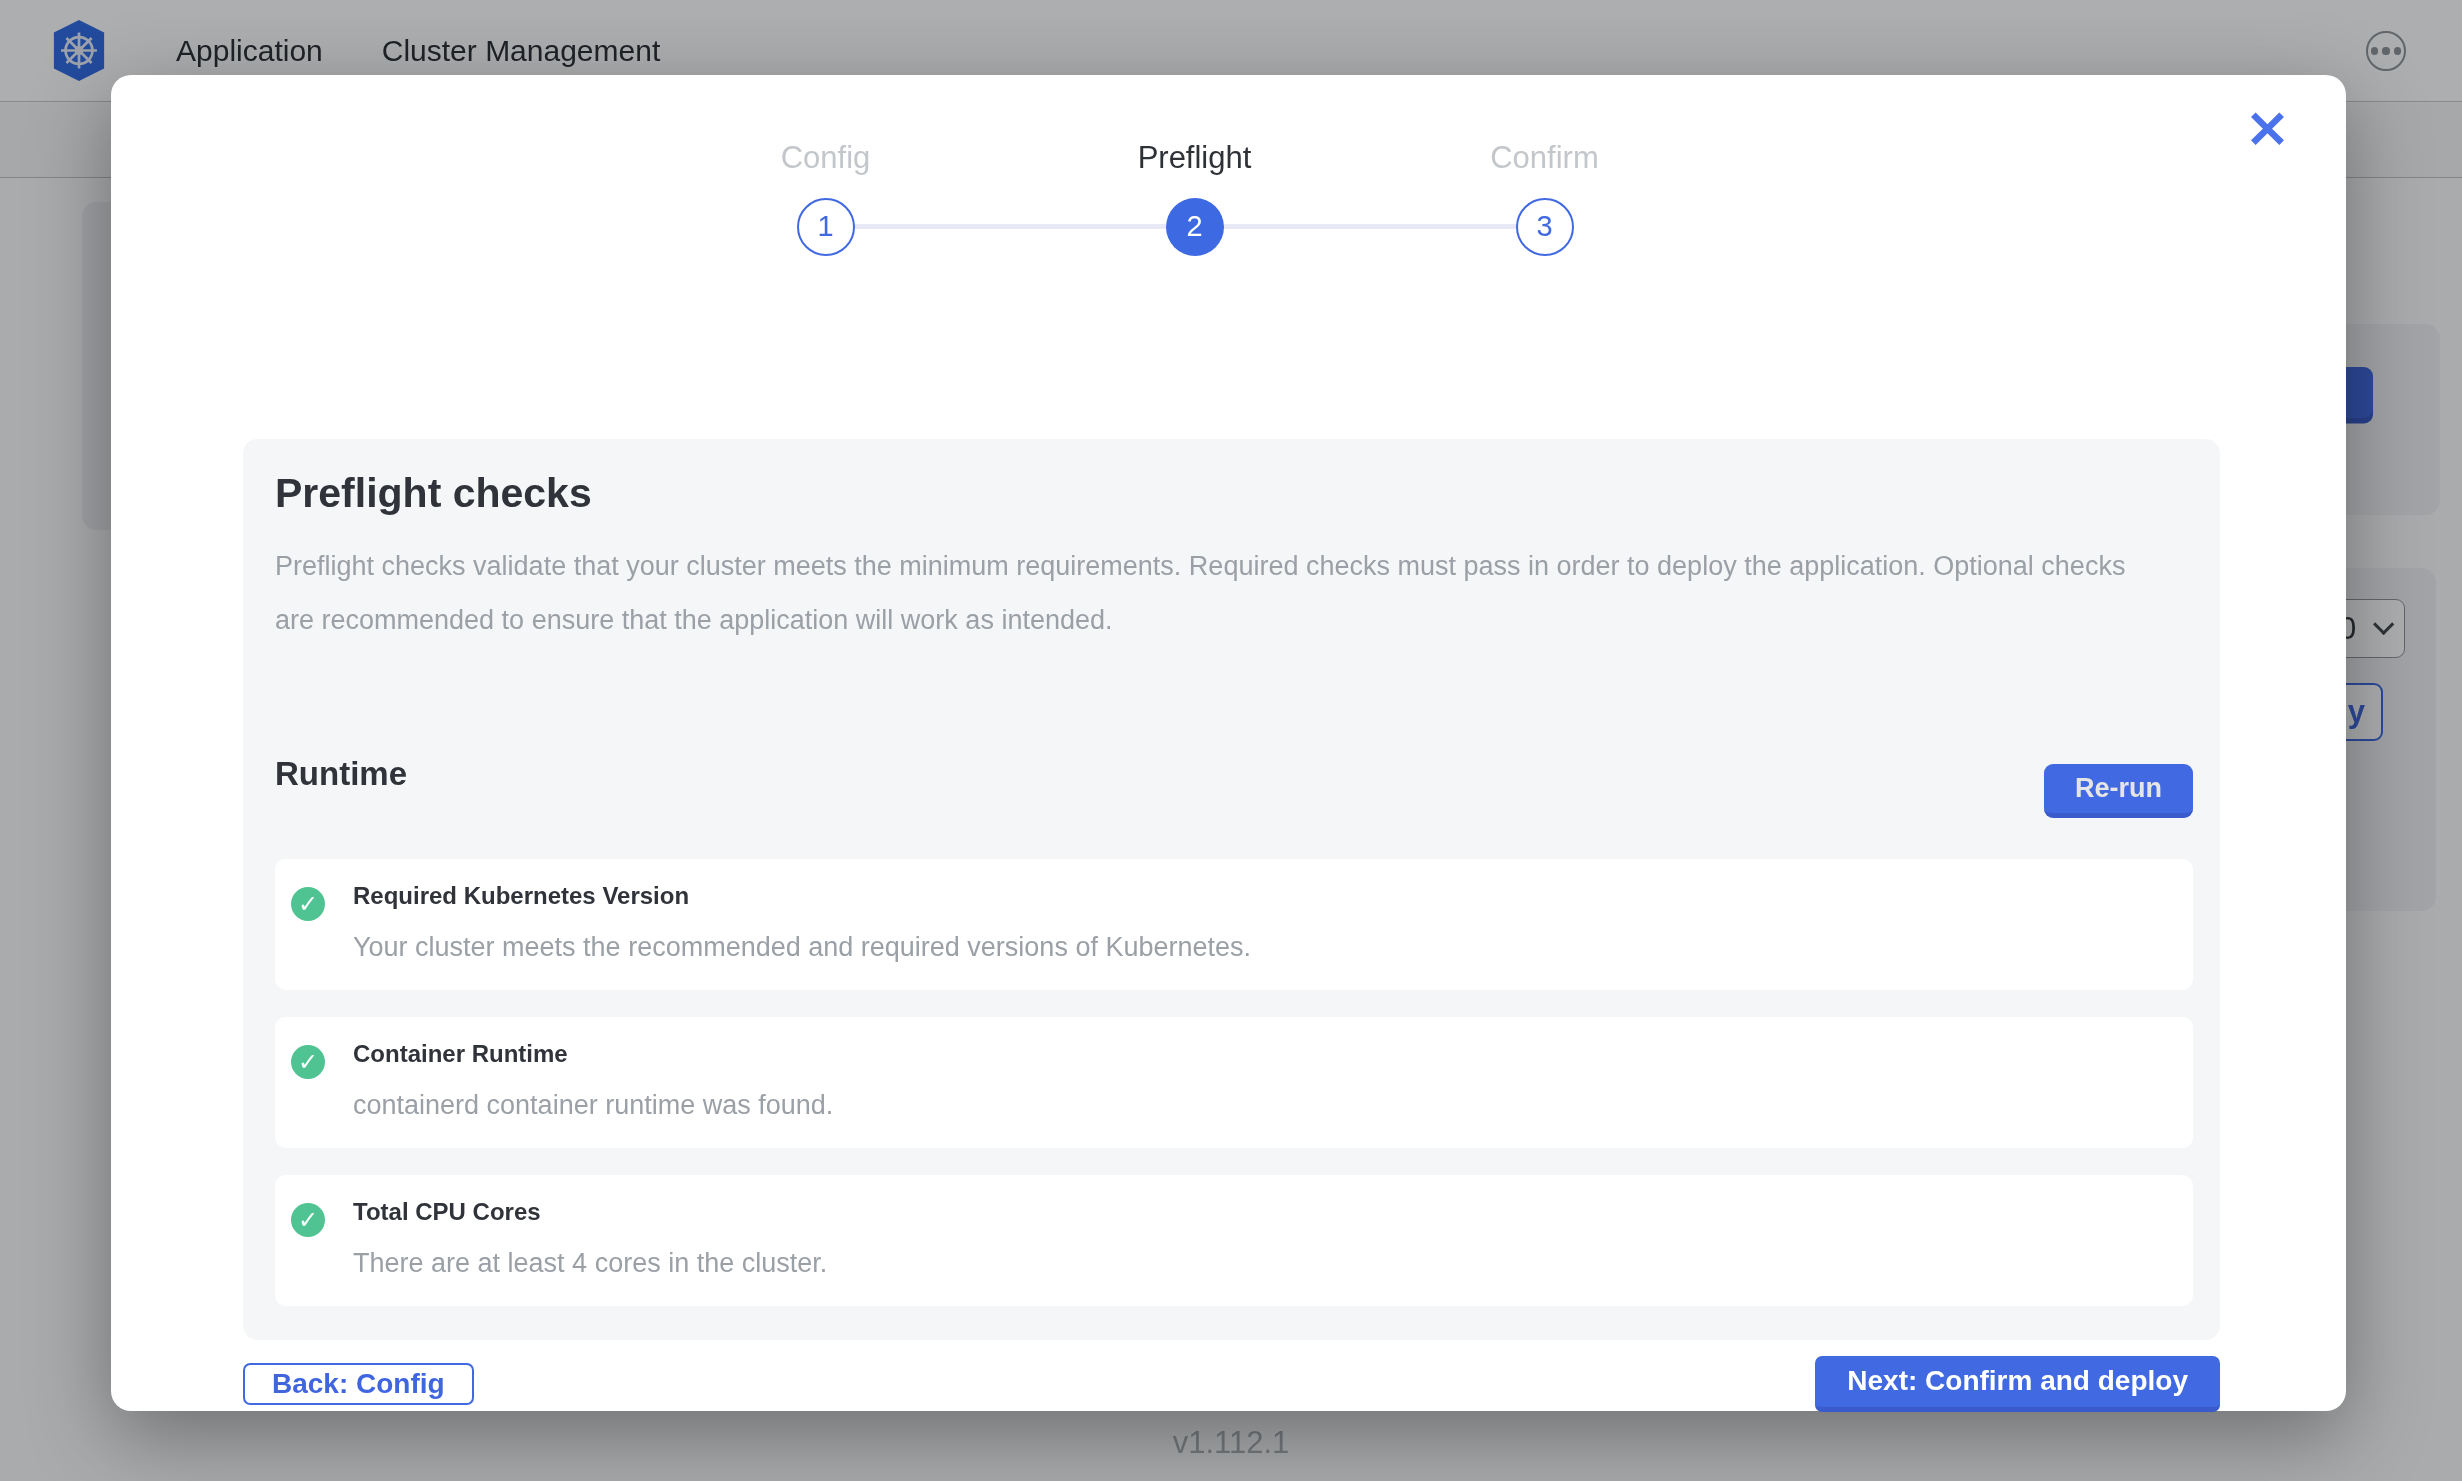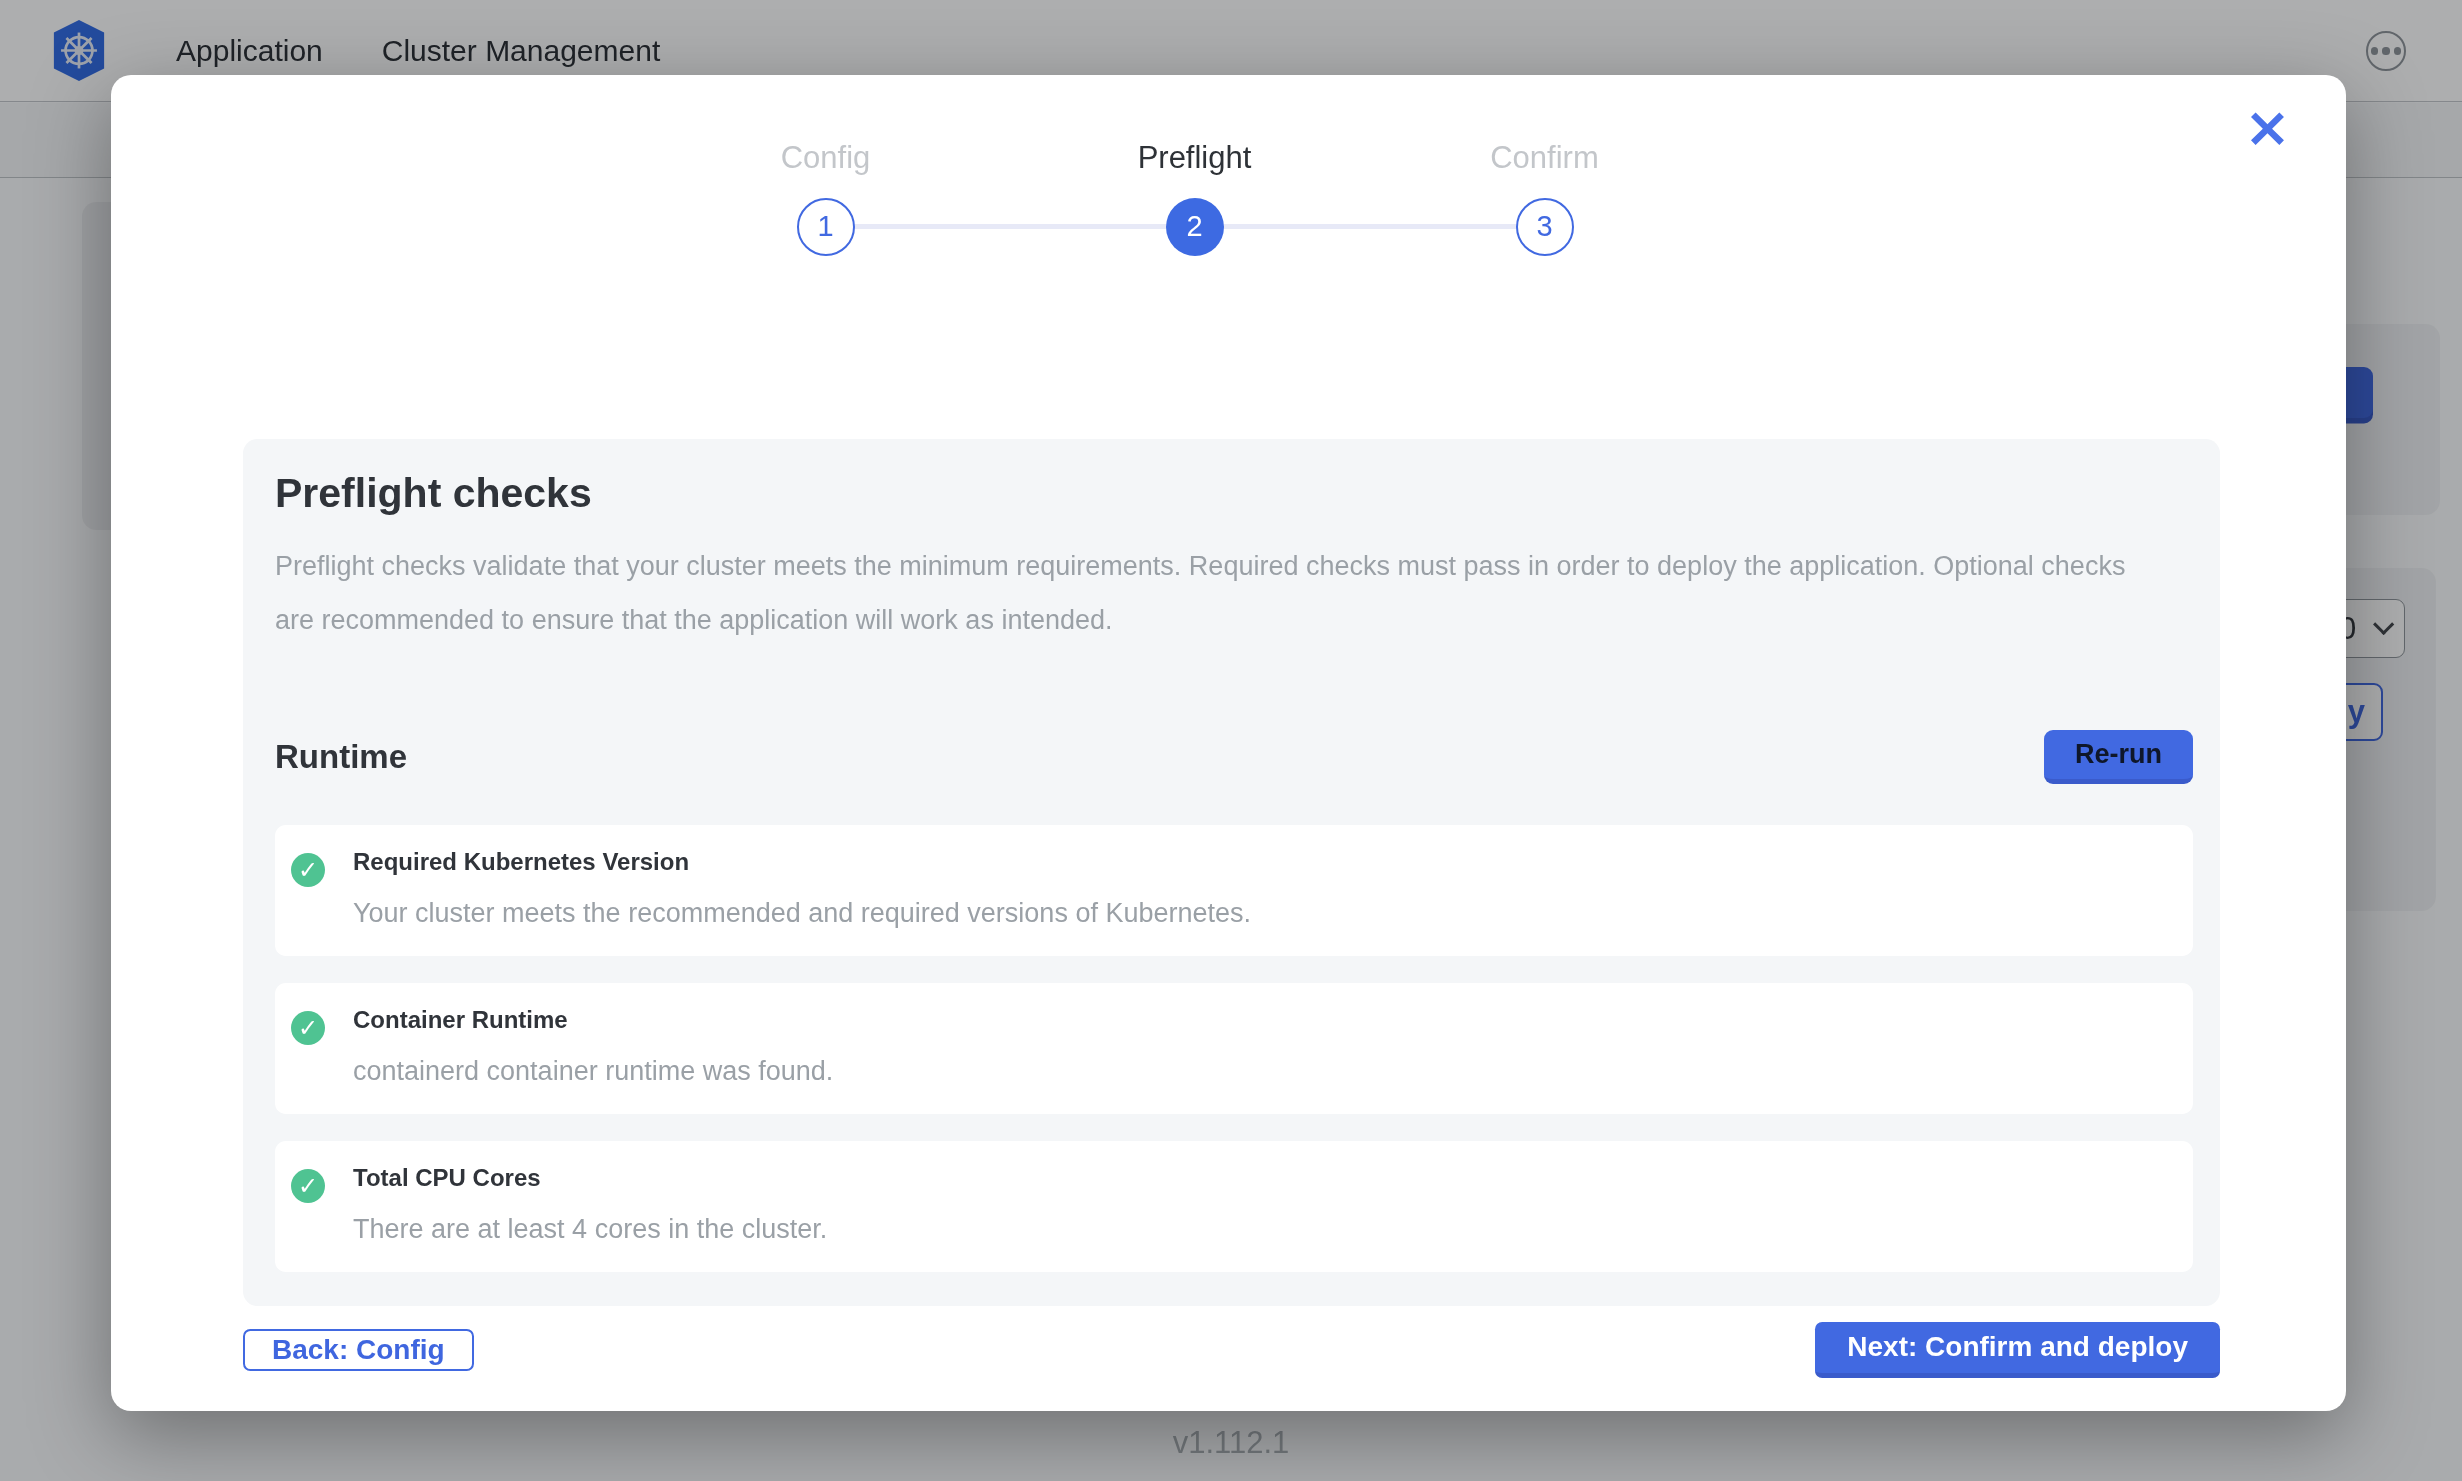--- a/index.html
+++ b/index.html
@@ -106,23 +106,23 @@
   .panel-desc {
     margin-top: 21.6px; max-width: 1869px;
     font-size: 27px; line-height: 54px; color: #9aa0a6;
   }
   .results-row {
     margin-top: 83px; display: flex; align-items: center; justify-content: space-between;
   }
   .results-heading { font-size: 33px; font-weight: bold; color: #30343a; }
   .rerun-btn {
     min-width: 131px; height: 54px; padding: 0 31px;
-    background: #4169e1; color: #0f172a; font-weight: bold; font-size: 27px;
+    background: #4169e1; color: #e5e5e5; font-weight: bold; font-size: 27px;
     border: none; border-bottom: 5.4px solid #3a5bcb; border-radius: 9px;
-    font-family: "Liberation Sans", sans-serif; cursor: pointer;
+    font-family: "Liberation Sans", sans-serif; cursor: pointer; margin-top: 34px;
   }
   .check-list { margin-top: 41px; }
   .check-card {
     background: #ffffff; border-radius: 10.8px;
     padding: 23.4px 27px 27px 16px;
     display: flex; align-items: flex-start;
     margin-bottom: 27px;
   }
   .check-card:last-child { margin-bottom: 0; }
   .check-icon {

